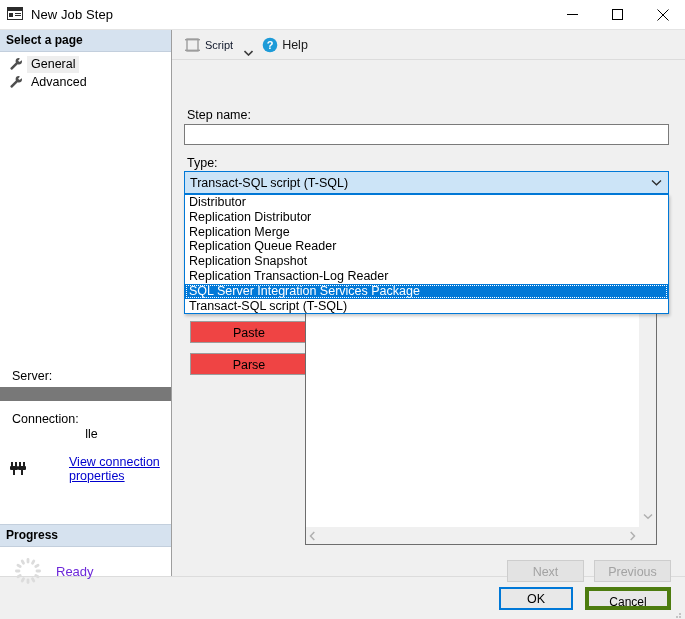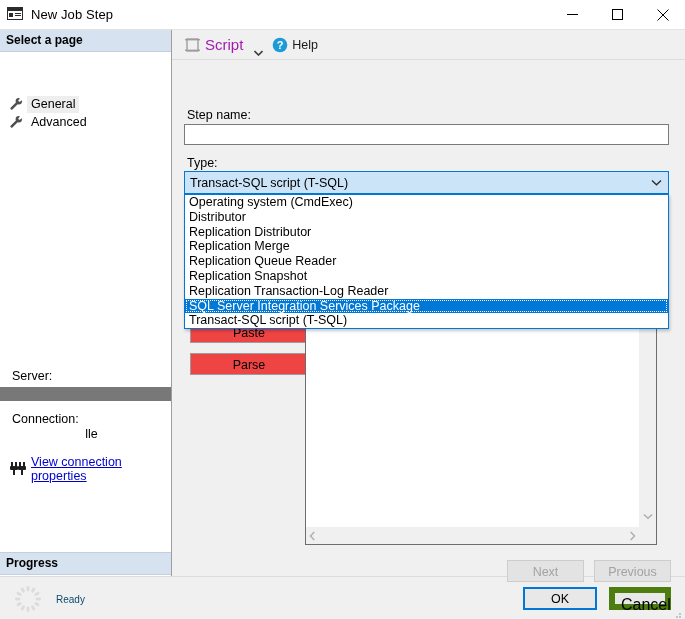--- a/index.html
+++ b/index.html
@@ -96,21 +96,21 @@
     background: #d6e2ef;
     font-size: 12px;
     font-weight: bold;
     color: #000;
     padding: 3px 0 3px 6px;
     line-height: 15px;
     border-top: 1px solid #c3cfdd;
     border-bottom: 1px solid #c3cfdd;
   }
   .section-header.first { border-top: none; }
-  .page-list { padding: 3px 16px 0 0; margin-top: 40px; }
+  .page-list { padding: 3px 16px 0 0; }
   .page-item {
     display: flex;
     align-items: center;
     height: 18px;
     padding-left: 8px;
     font-size: 12.5px;
     color: #000;
   }
   .page-item .lbl {
     padding: 0 4px 1px 4px;
@@ -143,52 +143,53 @@
     color: #000;
     padding-left: 12px;
     line-height: 15px;
     text-align: center;
   }
   .conn-link-row {
     display: flex;
     align-items: center;
     margin-top: 13px;
     padding-left: 9px;
+    gap: 38px;
   }
   .plug-icon {
     width: 18px; height: 16px;
     flex: 0 0 18px;
     display: flex; align-items: center; justify-content: center;
     margin-right: 4px;
   }
   .conn-link {
     font-size: 12.5px;
     color: #0000cd;
     text-decoration: underline;
     cursor: pointer;
   }
 
   .progress-section {
     position: absolute;
     left: 0; right: 0;
-    top: 522px;
+    top: 494px;
   }
   .progress-body {
     display: flex;
     align-items: center;
     padding: 10px 0 0 14px;
   }
   .spinner {
     width: 28px; height: 28px;
     flex: 0 0 28px;
     margin-right: 14px;
   }
   .progress-text {
-    font-size: 10px;
-    color: #0c4a6e;
+    font-size: 13px;
+    color: #6d28d9;
   }
 
   
   .rightpane {
     flex: 1 1 auto;
     background: #f0f0f0;
     position: relative;
     min-width: 0;
   }
   .toolbar {
@@ -200,22 +201,22 @@
     background: #f0f0f0;
   }
   .tool-item {
     display: flex;
     align-items: center;
     height: 22px;
     padding: 0 3px;
   }
   .script-icon { width: 18px; height: 16px; margin-right: 3px; }
   .tool-label-disabled {
-    font-size: 15px;
-    color: #a21caf;
+    font-size: 11px;
+    color: #0f172a;
   }
   .tool-caret {
     margin: 0 6px 0 8px;
     width: 9px; height: 6px;
   }
   .help-icon {
     width: 16px; height: 16px;
     margin-right: 4px;
   }
   .tool-label-help {
@@ -394,24 +395,24 @@
     background: #e8e8e8;
     border: 2px solid #0078d7;
     font-size: 12.5px;
     color: #000;
     font-family: "Liberation Sans", sans-serif;
     text-align: center;
     line-height: 19px;
     cursor: default;
   }
   .btn-cancel {
-    width: 62px; height: 23px;
+    width: 86px; height: 23px;
     background: #e8e8e8;
-    border: 6px solid #4d7c0f;
-    font-size: 16px;
+    border: 4px solid #4d7c0f;
+    font-size: 12px;
     color: #000;
     font-family: "Liberation Sans", sans-serif;
     text-align: center;
     line-height: 21px;
     cursor: default;
   }
   .grip {
     position: absolute;
     right: 3px; bottom: 3px;
     width: 10px; height: 10px;
@@ -605,21 +606,20 @@
           </div>
           <div class="corner"></div>
         </div>
 
         <div class="nav-row">
           <button class="btn-nav" disabled="">Next</button>
           <button class="btn-nav" disabled="">Previous</button>
         </div>
 
         <div class="dropdown">
-          <div class="dd-item">Operating system (CmdExec)</div>
           <div class="dd-item">Distributor</div>
           <div class="dd-item">Replication Distributor</div>
           <div class="dd-item">Replication Merge</div>
           <div class="dd-item">Replication Queue Reader</div>
           <div class="dd-item">Replication Snapshot</div>
           <div class="dd-item">Replication Transaction-Log Reader</div>
           <div class="dd-item selected">SQL Server Integration Services Package</div>
           <div class="dd-item">Transact-SQL script (T-SQL)</div>
         </div>
 

